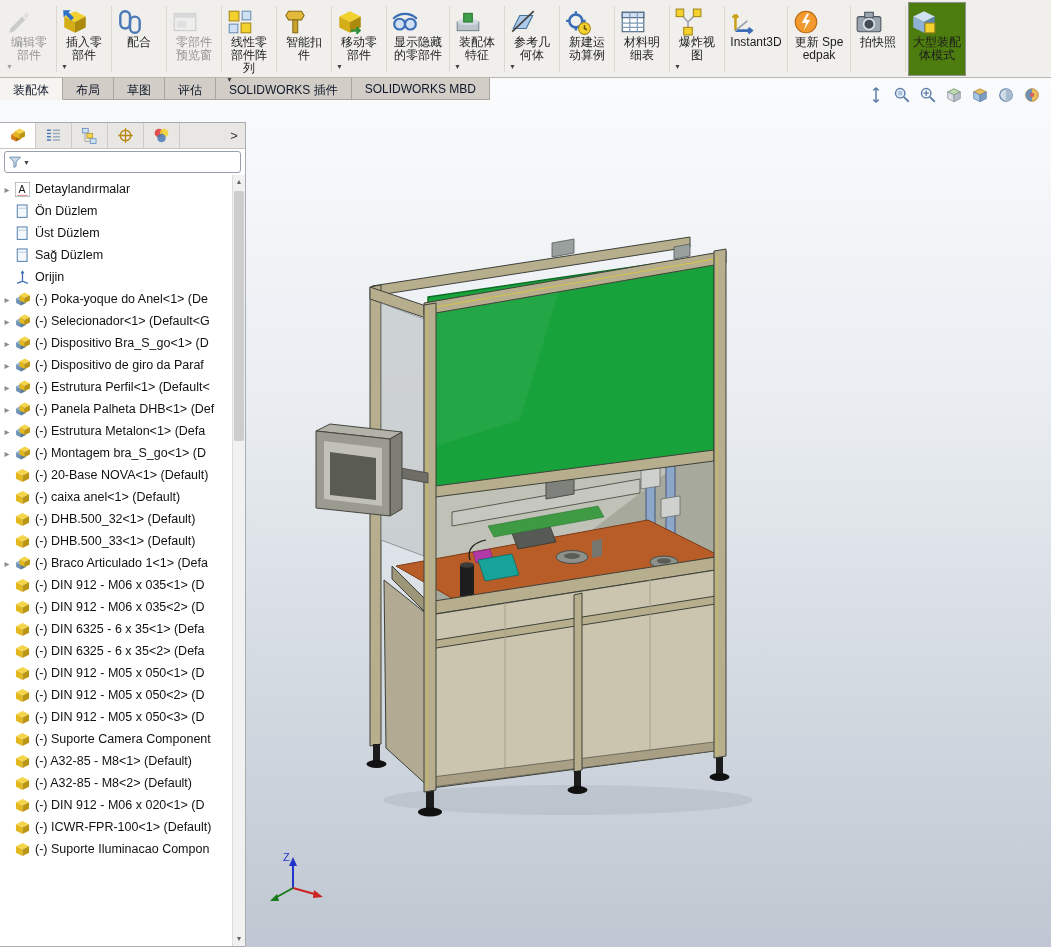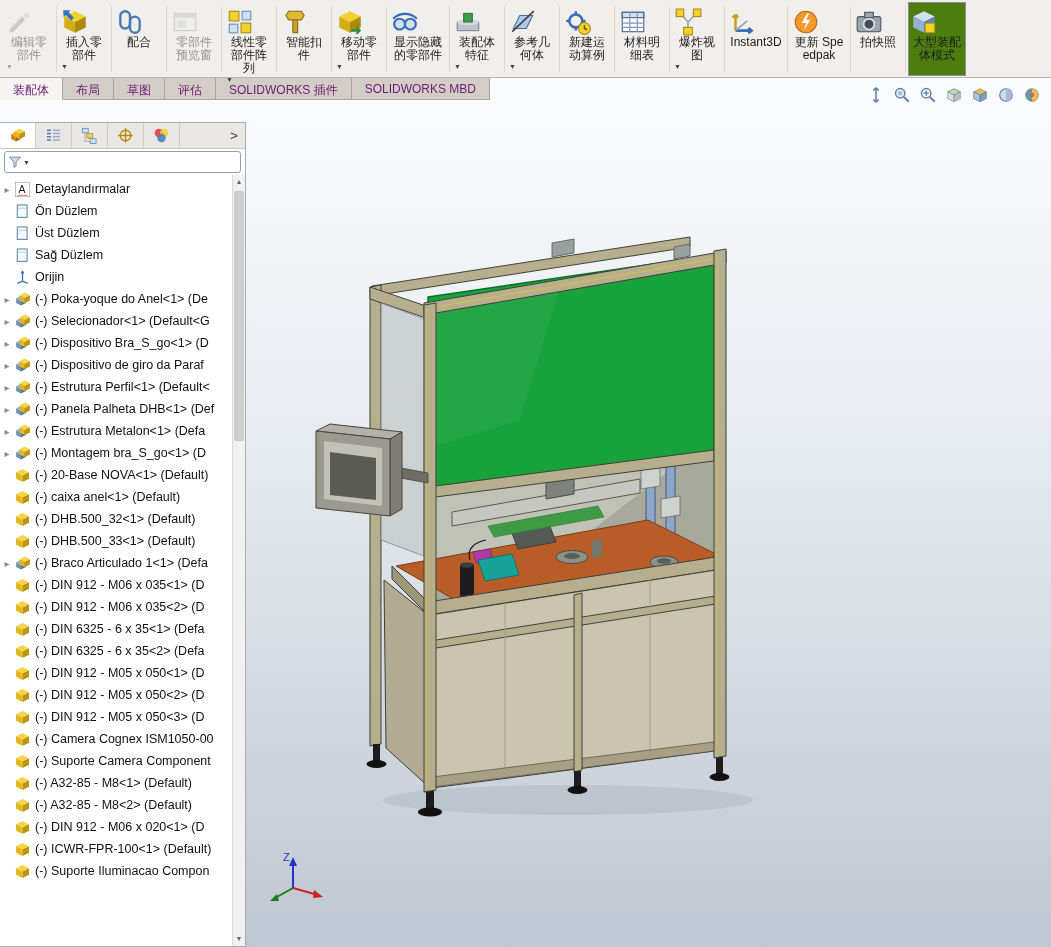--- a/index.html
+++ b/index.html
@@ -11,21 +11,21 @@
   .rbtn.wide{width:58px}
   .rbtn.active{background:#4d7c0f;border-color:#8f8f8f}
   .rbtn.disabled{opacity:.45;filter:grayscale(.7)}
   .ricon{width:28px;height:28px;margin-top:3px;flex:none}
   .rlabel{text-align:center;line-height:13px;word-break:break-all}
   .rdrop{font-size:7px;color:#444;height:10px;line-height:10px}
   .rsep{width:1px;background:#dbd8d2;margin:4px 2px;flex:none}
 
   
   .cmdtabs{position:absolute;top:78px;left:0;height:22px;display:flex;z-index:15}
-  .ctab{padding:4px 13px 0;font-size:12px;background:#d2cec7;border-right:1px solid #a9a49c;border-bottom:1px solid #a9a49c;color:#701a75;white-space:nowrap}
+  .ctab{padding:4px 13px 0;font-size:12px;background:#d2cec7;border-right:1px solid #a9a49c;border-bottom:1px solid #a9a49c;color:#0f172a;white-space:nowrap}
   .ctab.active{background:#f6f4f0;border-bottom-color:#f6f4f0}
 
   
   .viewport{position:absolute;top:78px;left:0;right:0;bottom:0;overflow:hidden;
     background:linear-gradient(180deg,var(--viewport-top) 0%,#e9edf1 38%,var(--viewport-bottom) 100%)}
   .model-svg{position:absolute;left:0;top:-78px;width:1051px;height:947px}
   .hud{position:absolute;top:8px;right:10px;display:flex;gap:8px;z-index:16}
   .hicon{width:18px;height:18px;opacity:.9}
 
   
@@ -708,29 +708,20 @@
             </svg></span>
     <span class="tlabel">(-) DIN 912 - M05 x 050&lt;3&gt; (D</span>
   </div>
         <div class="trow">
     <span class="tarrow"></span>
     <span class="ticon"><svg viewBox="0 0 26 26" width="100%" height="100%">
               <path d="M13 3 23 8 13 13 3 8Z" fill="#f5d64a"></path>
               <path d="M3 8l10 5v10L3 18Z" fill="#e3b81e"></path>
               <path d="M23 8l-10 5v10l10-5Z" fill="#bb9512"></path>
             </svg></span>
-    <span class="tlabel">(-) Camera Cognex ISM1050-00</span>
-  </div>
-        <div class="trow">
-    <span class="tarrow"></span>
-    <span class="ticon"><svg viewBox="0 0 26 26" width="100%" height="100%">
-              <path d="M13 3 23 8 13 13 3 8Z" fill="#f5d64a"></path>
-              <path d="M3 8l10 5v10L3 18Z" fill="#e3b81e"></path>
-              <path d="M23 8l-10 5v10l10-5Z" fill="#bb9512"></path>
-            </svg></span>
     <span class="tlabel">(-) Suporte Camera Component</span>
   </div>
         <div class="trow">
     <span class="tarrow"></span>
     <span class="ticon"><svg viewBox="0 0 26 26" width="100%" height="100%">
               <path d="M13 3 23 8 13 13 3 8Z" fill="#f5d64a"></path>
               <path d="M3 8l10 5v10L3 18Z" fill="#e3b81e"></path>
               <path d="M23 8l-10 5v10l10-5Z" fill="#bb9512"></path>
             </svg></span>
     <span class="tlabel">(-) A32-85 - M8&lt;1&gt; (Default)</span>

